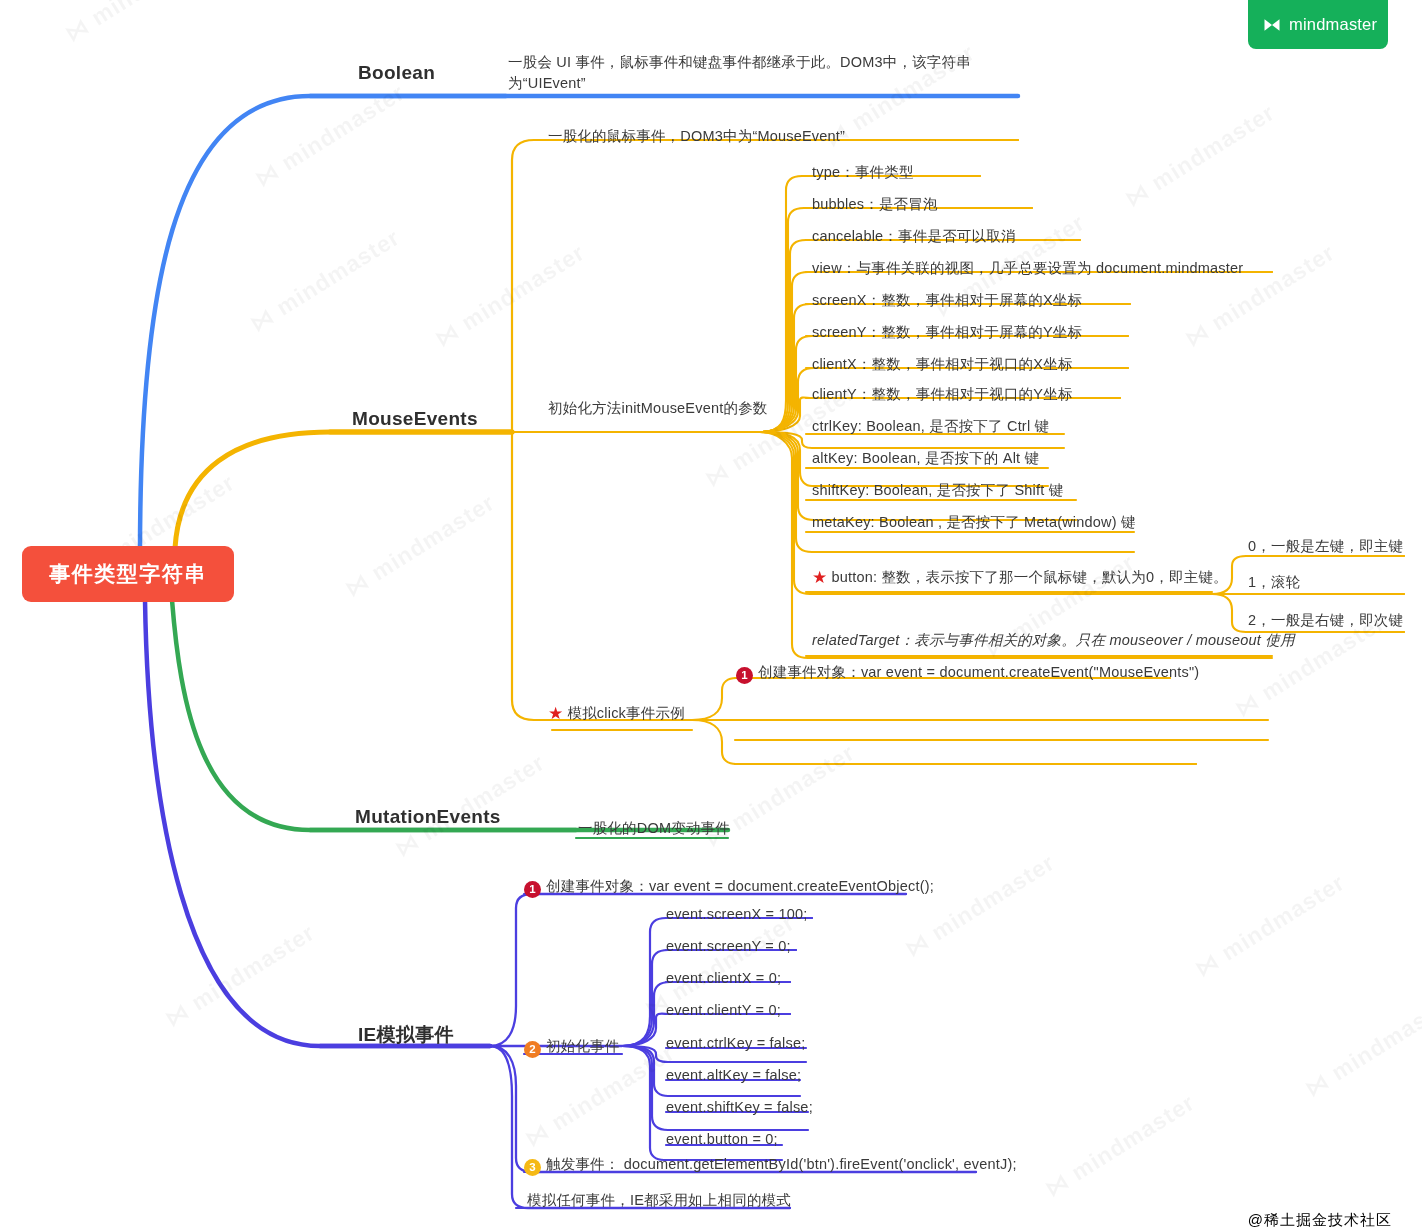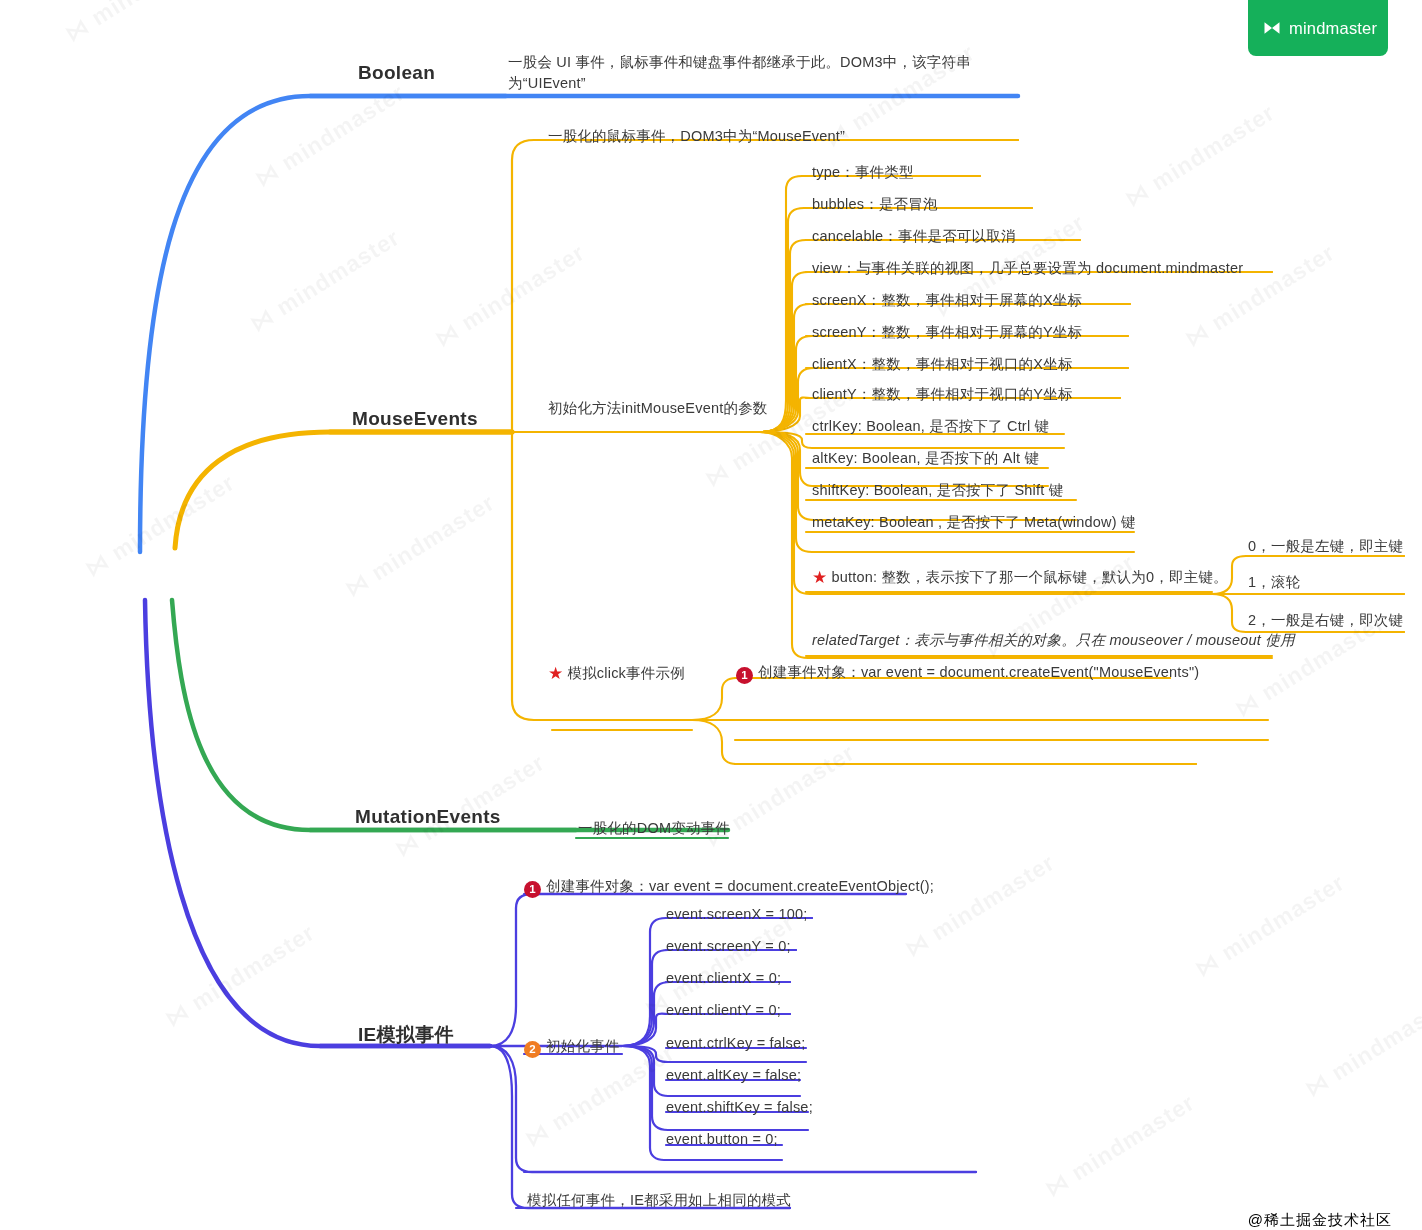--- a/index.html
+++ b/index.html
@@ -76,21 +76,21 @@
     display: inline-block;
     color: #e02020;
     font-size: 17px;
     margin-right: 4px;
     vertical-align: -1px;
   }
   
   #logo {
     position: absolute;
     right: 34px; top: 0px;
-    width: 140px; height: 56px;
+    width: 140px; height: 49px;
     background: #15b05a;
     border-radius: 0 0 8px 8px;
     display: flex;
     align-items: center;
     gap: 7px;
     padding-left: 14px;
     z-index: 10;
   }
   #logo .logo-text {
     color: #ffffff;
@@ -263,20 +263,23 @@
 
       <line x1="310" y1="96" x2="506" y2="96" stroke="#4285f4" stroke-width="4.5"></line>
       <line x1="330" y1="432" x2="512" y2="432" stroke="#f4b400" stroke-width="5"></line>
       <line x1="310" y1="830" x2="576" y2="830" stroke="#34a853" stroke-width="4.5"></line>
       <line x1="320" y1="1046" x2="490" y2="1046" stroke="#4b3ee0" stroke-width="4.5"></line>
     </g>
   </svg>
 
   <div class="contentlayer">
 
+    <div id="central-node">
+      <span>事件类型字符串</span>
+    </div>
 
     <div class="branch-label" style="left:358px; top:62px;">Boolean</div>
     <div class="node wrap" style="left:508px; top:52px; width:520px;">一股会 UI 事件，鼠标事件和键盘事件都继承于此。DOM3中，该字符串为“UIEvent”</div>
 
     <div class="branch-label" style="left:352px; top:408px;">MouseEvents</div>
     <div class="node" style="left:548px; top:126px;">一股化的鼠标事件，DOM3中为“MouseEvent”</div>
     <div class="node" style="left:548px; top:398px;">初始化方法initMouseEvent的参数</div>
 
     <div class="node" style="left:812px; top:162px;">type：事件类型</div>
     <div class="node" style="left:812px; top:194px;">bubbles：是否冒泡</div>
@@ -293,37 +296,40 @@
 
     <div class="node" style="left:812px; top:566px;">
       <span class="star">★</span><span>button: 整数，表示按下了那一个鼠标键，默认为0，即主键。</span>
     </div>
     <div class="node" style="left:1248px; top:536px;">0，一般是左键，即主键</div>
     <div class="node" style="left:1248px; top:572px;">1，滚轮</div>
     <div class="node" style="left:1248px; top:610px;">2，一般是右键，即次键</div>
 
     <div class="node" style="left:812px; top:630px;font-style:italic;">relatedTarget：表示与事件相关的对象。只在 mouseover / mouseout 使用</div>
 
-    <div class="node" style="left:548px; top:662px;">
+    <div class="node" style="left:548px; top:702px;">
       <span class="star">★</span><span>模拟click事件示例</span>
     </div>
     <div class="node" style="left:736px; top:662px;">
       <span class="badge b1">1</span><span>创建事件对象：var event = document.createEvent("MouseEvents")</span>
     </div>
 
     <div class="branch-label" style="left:355px; top:806px;">MutationEvents</div>
     <div class="node" style="left:578px; top:818px;">一股化的DOM变动事件</div>
 
     <div class="branch-label" style="left:358px; top:1022px;">IE模拟事件</div>
 
     <div class="node" style="left:524px; top:876px;">
       <span class="badge b1">1</span><span>创建事件对象：var event = document.createEventObject();</span>
     </div>
     <div class="node" style="left:524px; top:1036px;">
       <span class="badge b2">2</span><span>初始化事件</span>
+    </div>
+    <div class="node" style="left:524px; top:1154px;">
+      <span class="badge b3">3</span><span>触发事件： document.getElementById('btn').fireEvent('onclick', eventJ);</span>
     </div>
 
     <div class="node" style="left:666px; top:904px;">event.screenX = 100;</div>
     <div class="node" style="left:666px; top:936px;">event.screenY = 0;</div>
     <div class="node" style="left:666px; top:968px;">event.clientX = 0;</div>
     <div class="node" style="left:666px; top:1000px;">event.clientY = 0;</div>
     <div class="node" style="left:666px; top:1033px;">event.ctrlKey = false;</div>
     <div class="node" style="left:666px; top:1065px;">event.altKey = false;</div>
     <div class="node" style="left:666px; top:1097px;">event.shiftKey = false;</div>
     <div class="node" style="left:666px; top:1129px;">event.button = 0;</div>

